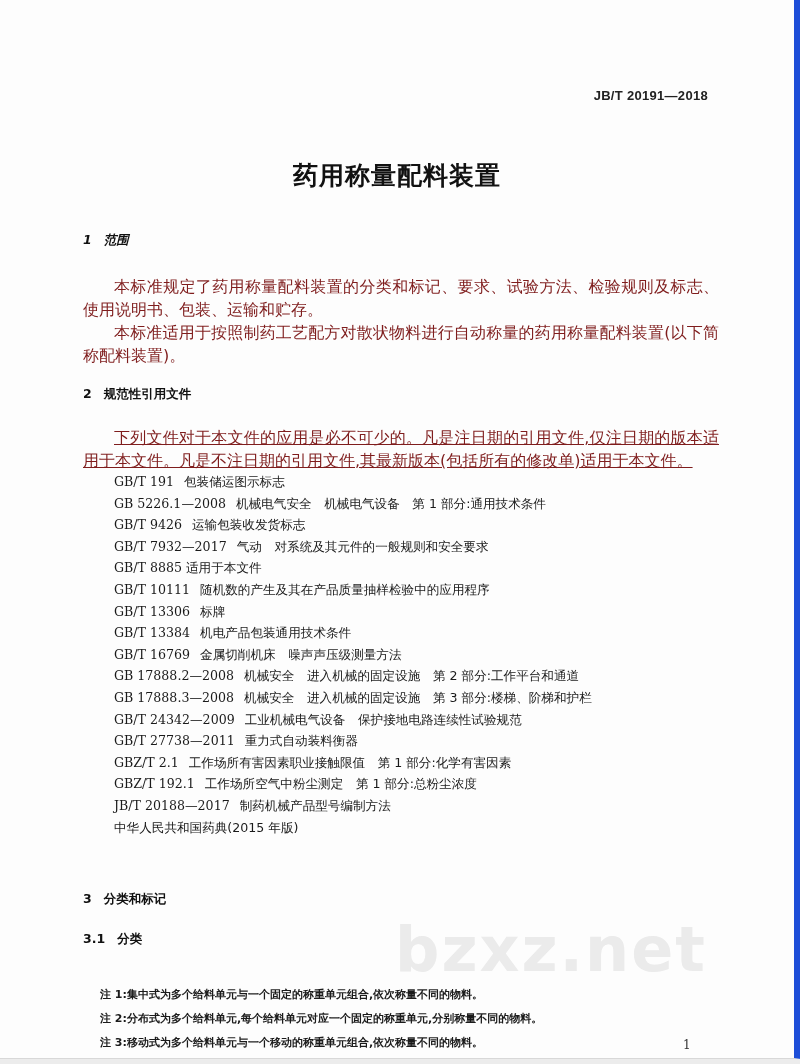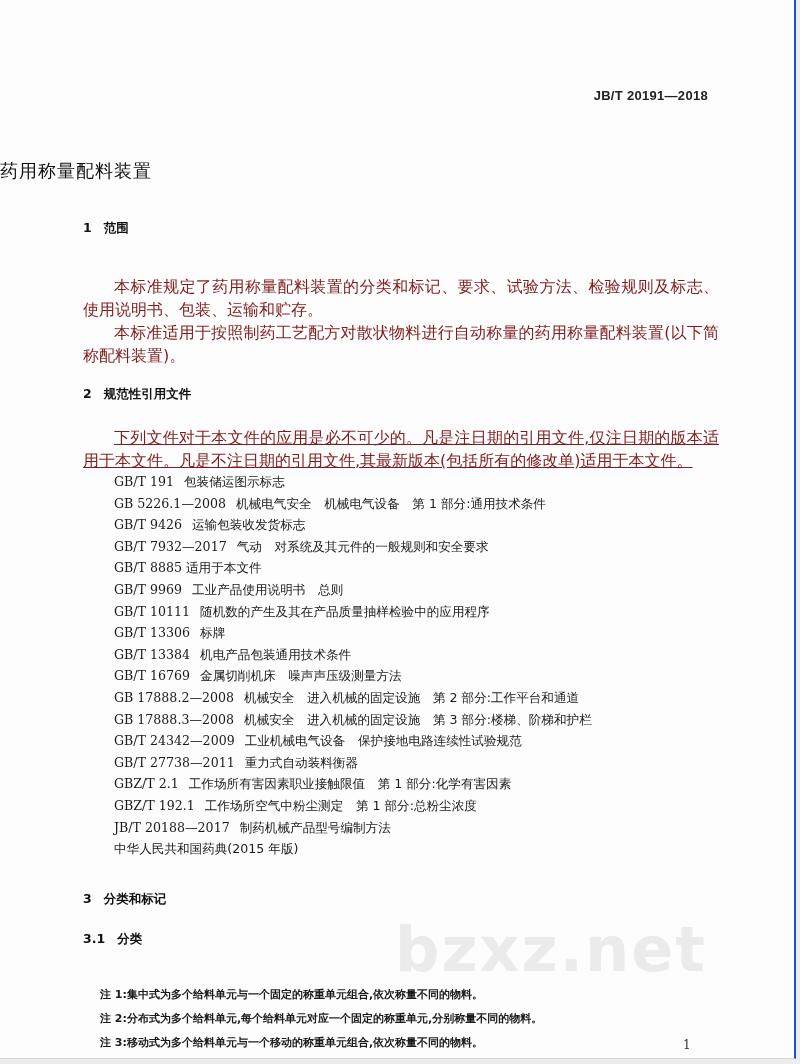--- a/index.html
+++ b/index.html
@@ -6,31 +6,31 @@
   body {
     width: 800px; height: 1064px; overflow: hidden;
     background: #ececec;
     font-family: "DejaVu Serif", "Liberation Serif", serif;
     color: #1a1a1a;
   }
   .page {
     position: absolute; left: 0; top: 0;
     width: 794px; height: 1058px;
     background: #fdfdfd;
-    border-right: 2px solid #1d4ed8;
+    border-right: 7px solid #1d4ed8;
     border-bottom: 1px solid #d8d8d8;
   }
   .std-no {
     position: absolute; top: 88px; right: 86px;
     font-family: "Liberation Sans", "DejaVu Sans", sans-serif;
     font-weight: bold; font-size: 13px; letter-spacing: 0.3px; color: #222;
   }
   .doc-title {
-    position: absolute; top: 159px; left: 0; width: 794px; text-align: left;
-    font-family: "DejaVu Sans", sans-serif; font-weight: normal; font-size: 18px;
+    position: absolute; top: 159px; left: 0; width: 794px; text-align: center;
+    font-family: "DejaVu Sans", sans-serif; font-weight: bold; font-size: 25px;
     letter-spacing: 1px; color: #111;
   }
   .h {
     position: absolute; left: 83px;
     font-family: "DejaVu Sans", sans-serif; font-weight: bold; font-size: 12.5px; color: #111;
   }
   .h .num { display: inline-block; margin-right: 12px; }
   .para {
     position: absolute; left: 83px; width: 636px;
     font-size: 16px; line-height: 23px; text-indent: 31px; color: #7f1d1d;
@@ -55,38 +55,37 @@
 </style>
 </head>
 <body>
 
 <div class="page">
 
   <div class="std-no">JB/T 20191—2018</div>
 
   <div class="doc-title">药用称量配料装置</div>
 
-  <div class="h" style="top:220px;">
+  <div class="h" style="top:232px;font-style:italic;">
     <span class="num">1</span><span>范围</span>
   </div>
   <div class="para" style="top:275px;">本标准规定了药用称量配料装置的分类和标记、要求、试验方法、检验规则及标志、使用说明书、包装、运输和贮存。</div>
   <div class="para" style="top:321px;">本标准适用于按照制药工艺配方对散状物料进行自动称量的药用称量配料装置(以下简称配料装置)。</div>
 
   <div class="h" style="top:386px;">
     <span class="num">2</span><span>规范性引用文件</span>
   </div>
   <div class="para" style="top:426px;text-decoration:underline;">下列文件对于本文件的应用是必不可少的。凡是注日期的引用文件,仅注日期的版本适用于本文件。凡是不注日期的引用文件,其最新版本(包括所有的修改单)适用于本文件。</div>
 
   <div class="refs">
     <div class="ref"><span class="code">GB/T 191</span><span>包装储运图示标志</span></div>
     <div class="ref"><span class="code">GB 5226.1—2008</span><span>机械电气安全　机械电气设备　第 1 部分:通用技术条件</span></div>
     <div class="ref"><span class="code">GB/T 9426</span><span>运输包装收发货标志</span></div>
     <div class="ref"><span class="code">GB/T 7932—2017</span><span>气动　对系统及其元件的一般规则和安全要求</span></div>
     <div class="ref"><span class="code" style="margin-right:4px">GB/T 8885</span><span>适用于本文件</span></div>
-    <div class="ref"><span class="code">GB/T 9969</span><span>工业产品使用说明书　总则</span></div>
     <div class="ref"><span class="code">GB/T 10111</span><span>随机数的产生及其在产品质量抽样检验中的应用程序</span></div>
     <div class="ref"><span class="code">GB/T 13306</span><span>标牌</span></div>
     <div class="ref"><span class="code">GB/T 13384</span><span>机电产品包装通用技术条件</span></div>
     <div class="ref"><span class="code">GB/T 16769</span><span>金属切削机床　噪声声压级测量方法</span></div>
     <div class="ref"><span class="code">GB 17888.2—2008</span><span>机械安全　进入机械的固定设施　第 2 部分:工作平台和通道</span></div>
     <div class="ref"><span class="code">GB 17888.3—2008</span><span>机械安全　进入机械的固定设施　第 3 部分:楼梯、阶梯和护栏</span></div>
     <div class="ref"><span class="code">GB/T 24342—2009</span><span>工业机械电气设备　保护接地电路连续性试验规范</span></div>
     <div class="ref"><span class="code">GB/T 27738—2011</span><span>重力式自动装料衡器</span></div>
     <div class="ref"><span class="code">GBZ/T 2.1</span><span>工作场所有害因素职业接触限值　第 1 部分:化学有害因素</span></div>
     <div class="ref"><span class="code">GBZ/T 192.1</span><span>工作场所空气中粉尘测定　第 1 部分:总粉尘浓度</span></div>

